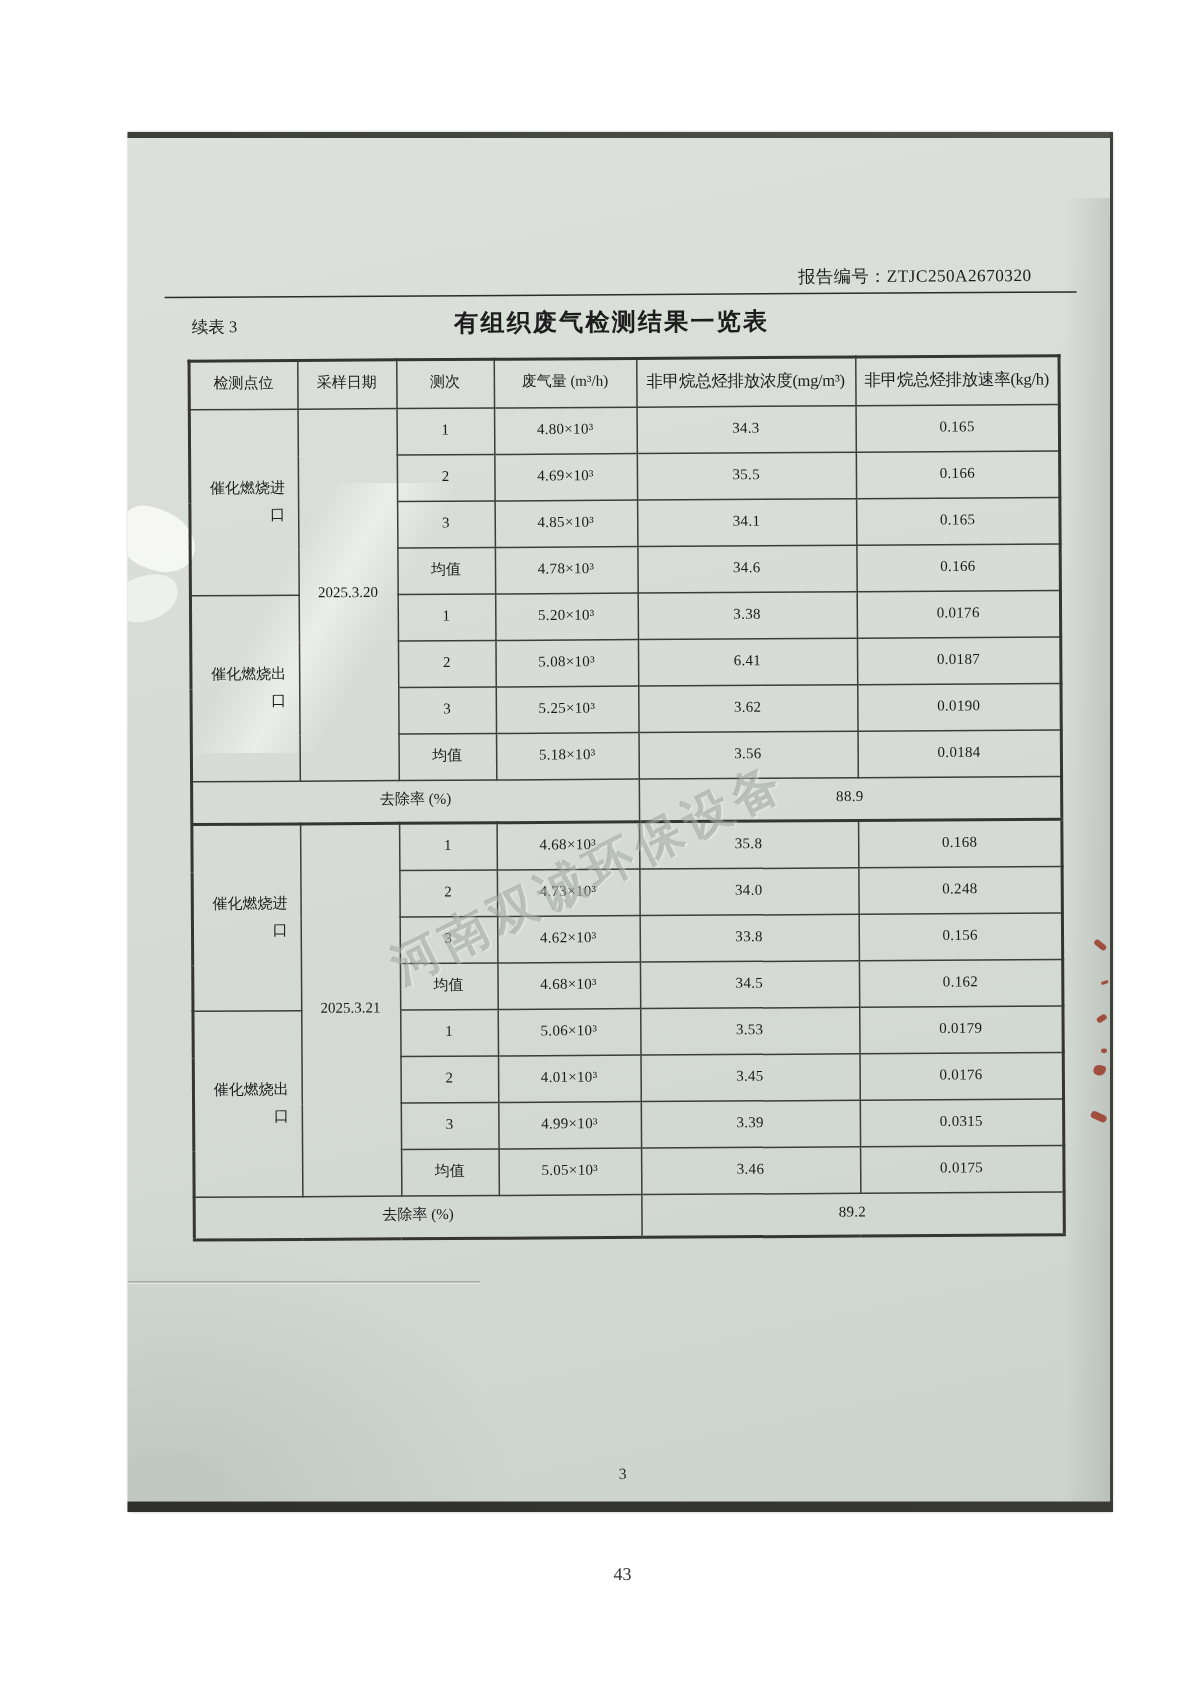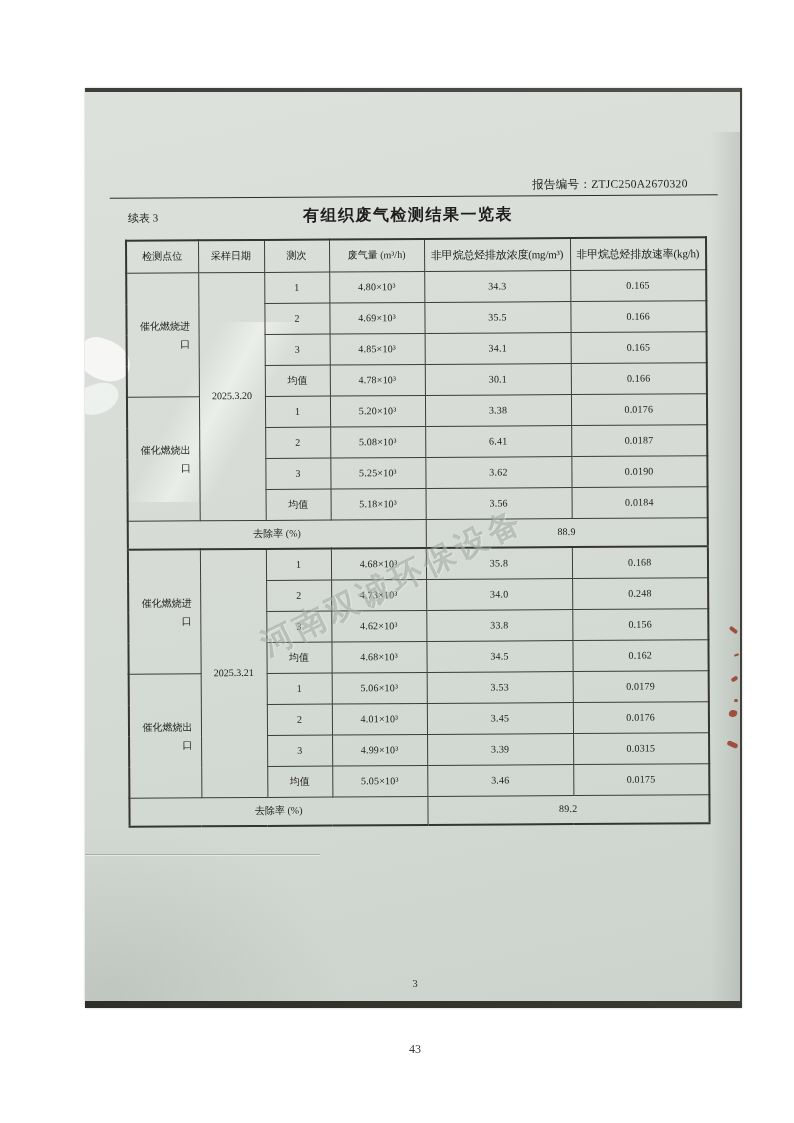--- a/index.html
+++ b/index.html
@@ -135,21 +135,21 @@
             </tr>
             <tr>
               <td>3</td>
               <td class="num">4.85×10³</td>
               <td class="num">34.1</td>
               <td class="num">0.165</td>
             </tr>
             <tr>
               <td>均值</td>
               <td class="num">4.78×10³</td>
-              <td class="num">30.1</td>
+              <td class="num">34.6</td>
               <td class="num">0.166</td>
             </tr>
             <tr>
               <td class="point" rowspan="4">催化燃烧出口</td>
               <td>1</td>
               <td class="num">5.20×10³</td>
               <td class="num">3.38</td>
               <td class="num">0.0176</td>
             </tr>
             <tr>

